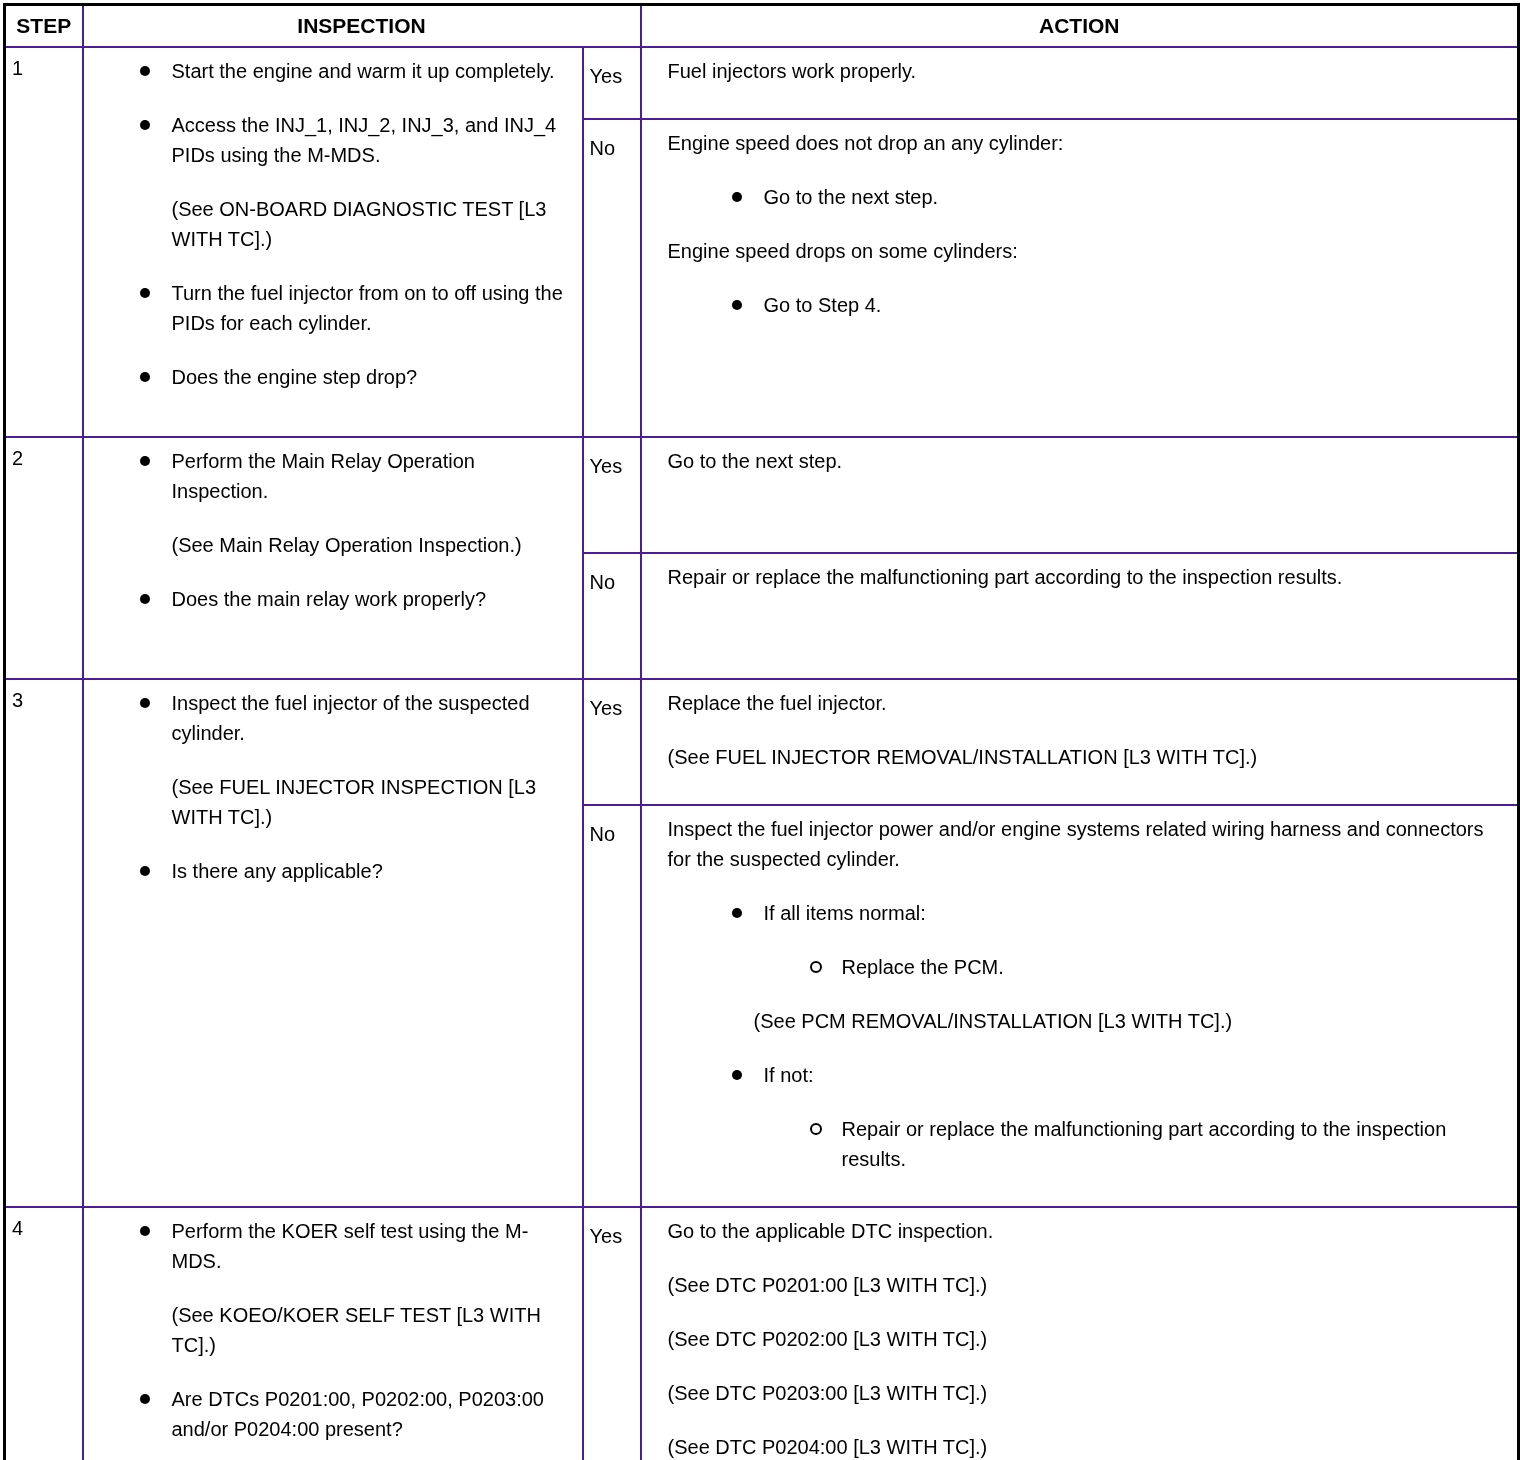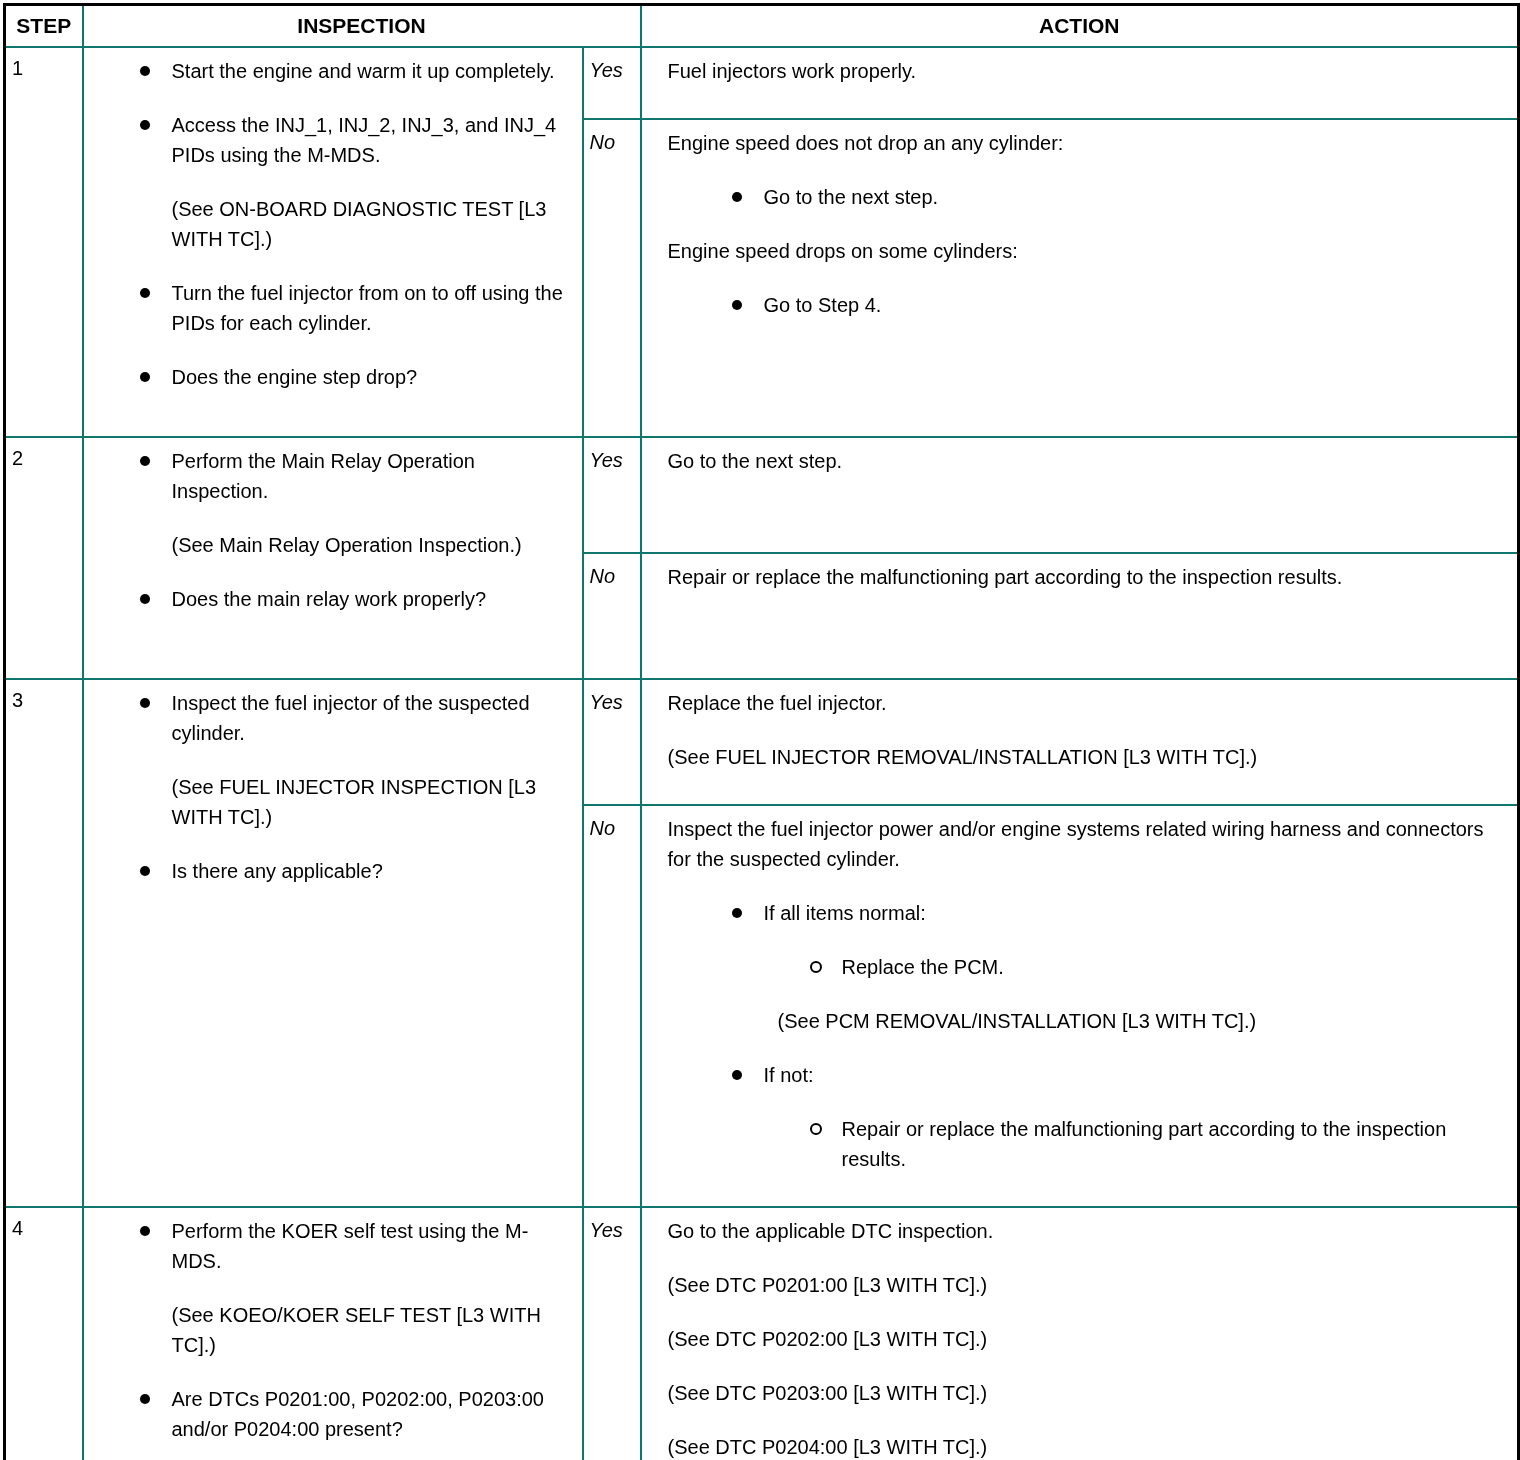--- a/index.html
+++ b/index.html
@@ -12,58 +12,58 @@
     color: #000;
   }
   table.tbl {
     width: 100%;
     height: 100%;
     border-collapse: collapse;
     table-layout: fixed;
     border: 3px solid #000;
   }
   .tbl th, .tbl td {
-    border: 2px solid #0f766e;
+    border: 2px solid #4c1d95;
     vertical-align: top;
     color: #000;
   }
   .tbl th {
     font-size: 21px;
     font-weight: bold;
     text-align: center;
     padding: 7px 4px;
     line-height: 26px;
   }
   .tbl td {
     font-size: 20px;
     line-height: 30px;
     padding: 7px 8px;
   }
   td.step { padding: 5px 6px; }
-  td.yn   { padding: 7px 6px; font-style: italic; }
+  td.yn   { padding: 13px 6px; }
   td.insp { padding: 8px 8px 8px 56px; }
   td.act  { padding: 8px 26px; }
 
   .li { display: flex; margin: 0 0 24px 0; }
   .dotcol { flex: 0 0 32px; }
   .b {
     display: block; width: 10px; height: 10px;
     border-radius: 50%; background: #000; margin-top: 10px;
   }
   .o {
     display: block; width: 12px; height: 12px;
     border-radius: 50%; border: 2px solid #000;
     background: transparent; margin-top: 9px;
   }
   .txt { flex: 1 1 auto; }
   .note { margin: 0 0 24px 32px; }
   .p { margin: 0 0 24px 0; }
   .ind1 { margin-left: 64px; }
   .ind2 { margin-left: 142px; }
-  .ind2t { margin-left: 110px; }
+  .ind2t { margin-left: 86px; }
 
   tr.h-head { height: 42px; }
   tr.h-1y { height: 68px; }  tr.h-1n { height: 318px; }
   tr.h-2y { height: 116px; } tr.h-2n { height: 126px; }
   tr.h-3y { height: 96px; }  tr.h-3n { height: 374px; }
   tr.h-4y { height: 256px; }
 </style>
 </head>
 <body>
 

